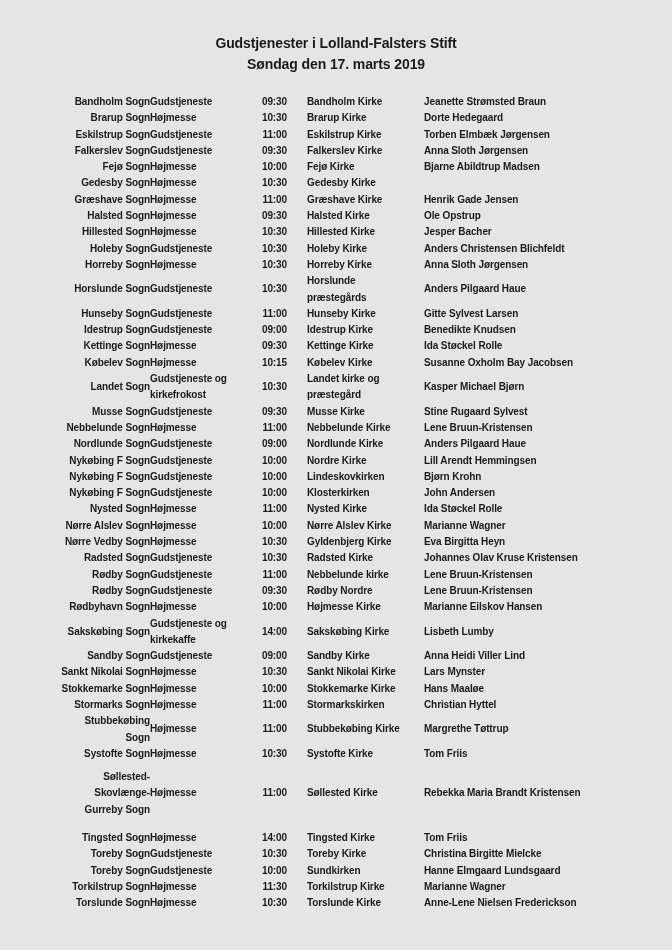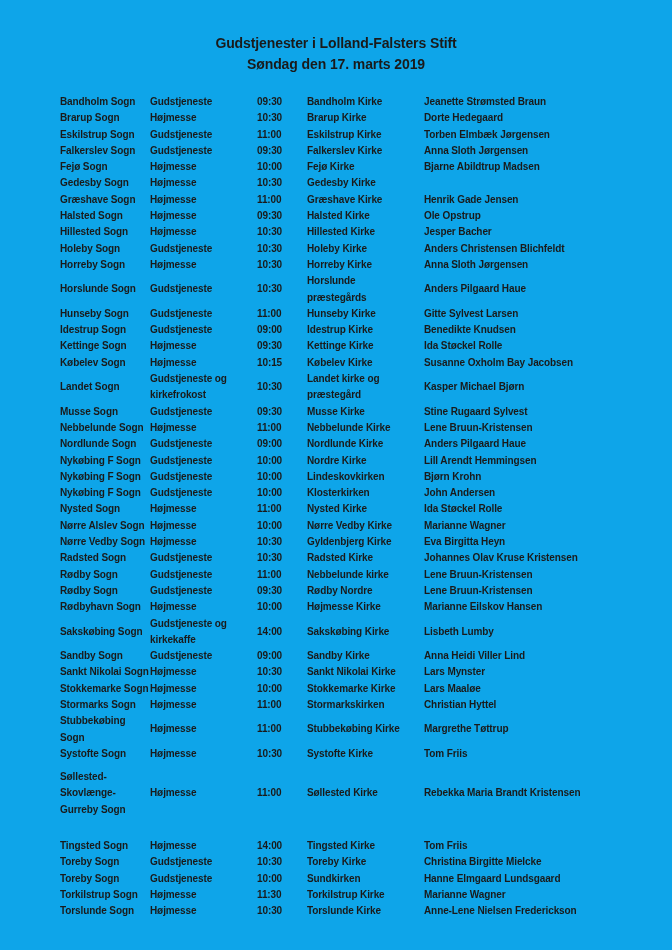--- a/index.html
+++ b/index.html
@@ -7,45 +7,45 @@
     width: 672px; height: 950px;
     background: #ffffff;
     font-family: "Liberation Sans", sans-serif;
     font-weight: 700;
     color: #1a1a1a;
     overflow: hidden;
   }
   .page {
     position: relative;
     width: 672px; height: 950px;
-    background: #0ea5e9;
+    background: #e5e5e5;
   }
   .title-block {
     padding-top: 33px;
     text-align: center;
     font-size: 14px;
     line-height: 21px;
     letter-spacing: -0.1px;
   }
   .service-table {
     margin: 19px 0 0 60px;
     width: 600px;
     font-size: 10px;
   }
   .trow {
     display: flex;
     align-items: center;
     line-height: 16.3px;
   }
   
-  .trow:nth-child(38) { margin-top: 7px; margin-bottom: 20px; }
+  .trow:nth-child(38) { margin-top: 7px; margin-bottom: 12px; }
   .cell { letter-spacing: -0.1px; }
-  .c-sogn    { width: 90px; }
+  .c-sogn    { width: 90px; text-align: right; }
   .c-service { width: 107px; }
-  .c-time    { width: 30px; }
+  .c-time    { width: 30px; text-align: right; }
   .c-church  { width: 110px; margin-left: 20px; }
   .c-priest  { flex: 1; margin-left: 7px; white-space: nowrap; overflow: hidden; }
 </style>
 </head>
 <body>
 
 <div class="page">
   <div class="title-block">
     <div>Gudstjenester i Lolland-Falsters Stift</div>
     <div>Søndag den 17. marts 2019</div>
@@ -215,21 +215,21 @@
     <div class="cell c-sogn">Nysted Sogn</div>
     <div class="cell c-service">Højmesse</div>
     <div class="cell c-time">11:00</div>
     <div class="cell c-church">Nysted Kirke</div>
     <div class="cell c-priest">Ida Støckel Rolle</div>
   </div>
       <div class="trow">
     <div class="cell c-sogn">Nørre Alslev Sogn</div>
     <div class="cell c-service">Højmesse</div>
     <div class="cell c-time">10:00</div>
-    <div class="cell c-church">Nørre Vedby Kirke</div>
+    <div class="cell c-church">Nørre Alslev Kirke</div>
     <div class="cell c-priest">Marianne Wagner</div>
   </div>
       <div class="trow">
     <div class="cell c-sogn">Nørre Vedby Sogn</div>
     <div class="cell c-service">Højmesse</div>
     <div class="cell c-time">10:30</div>
     <div class="cell c-church">Gyldenbjerg Kirke</div>
     <div class="cell c-priest">Eva Birgitta Heyn</div>
   </div>
       <div class="trow">
@@ -279,21 +279,21 @@
     <div class="cell c-service">Højmesse</div>
     <div class="cell c-time">10:30</div>
     <div class="cell c-church">Sankt Nikolai Kirke</div>
     <div class="cell c-priest">Lars Mynster</div>
   </div>
       <div class="trow">
     <div class="cell c-sogn">Stokkemarke Sogn</div>
     <div class="cell c-service">Højmesse</div>
     <div class="cell c-time">10:00</div>
     <div class="cell c-church">Stokkemarke Kirke</div>
-    <div class="cell c-priest">Lars Maaløe</div>
+    <div class="cell c-priest">Hans Maaløe</div>
   </div>
       <div class="trow">
     <div class="cell c-sogn">Stormarks Sogn</div>
     <div class="cell c-service">Højmesse</div>
     <div class="cell c-time">11:00</div>
     <div class="cell c-church">Stormarkskirken</div>
     <div class="cell c-priest">Christian Hyttel</div>
   </div>
       <div class="trow">
     <div class="cell c-sogn">Stubbekøbing Sogn</div>

